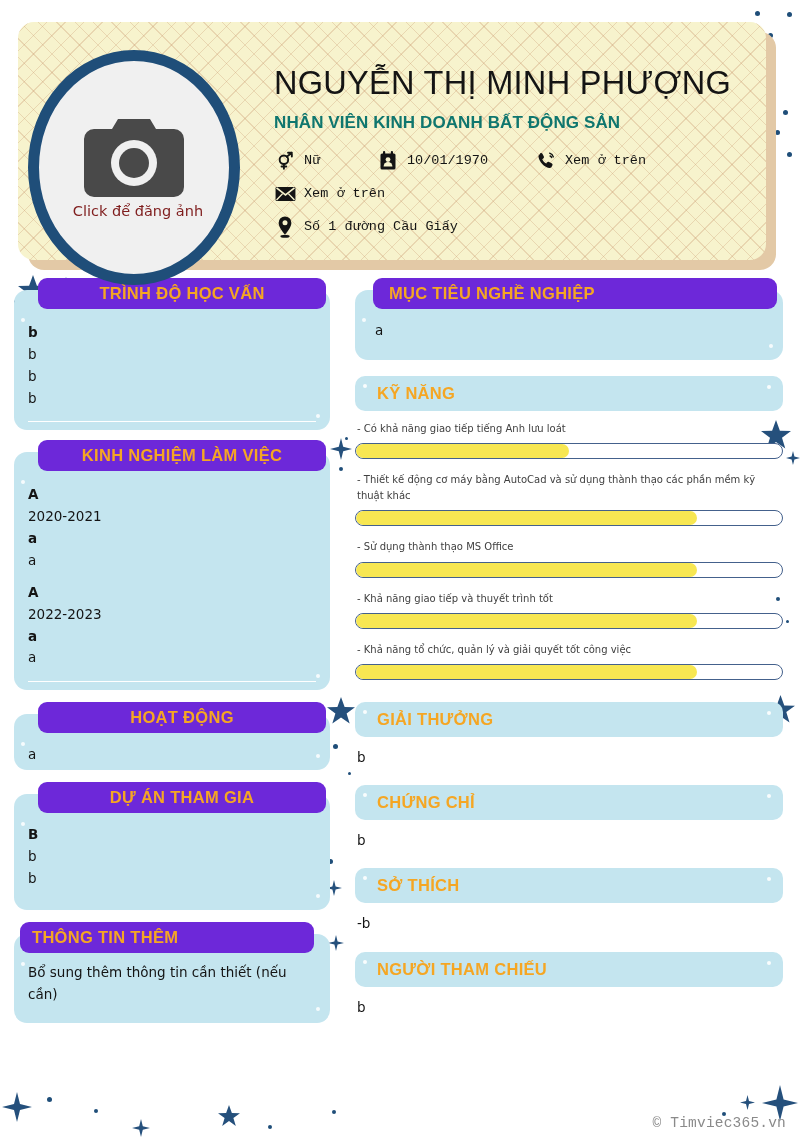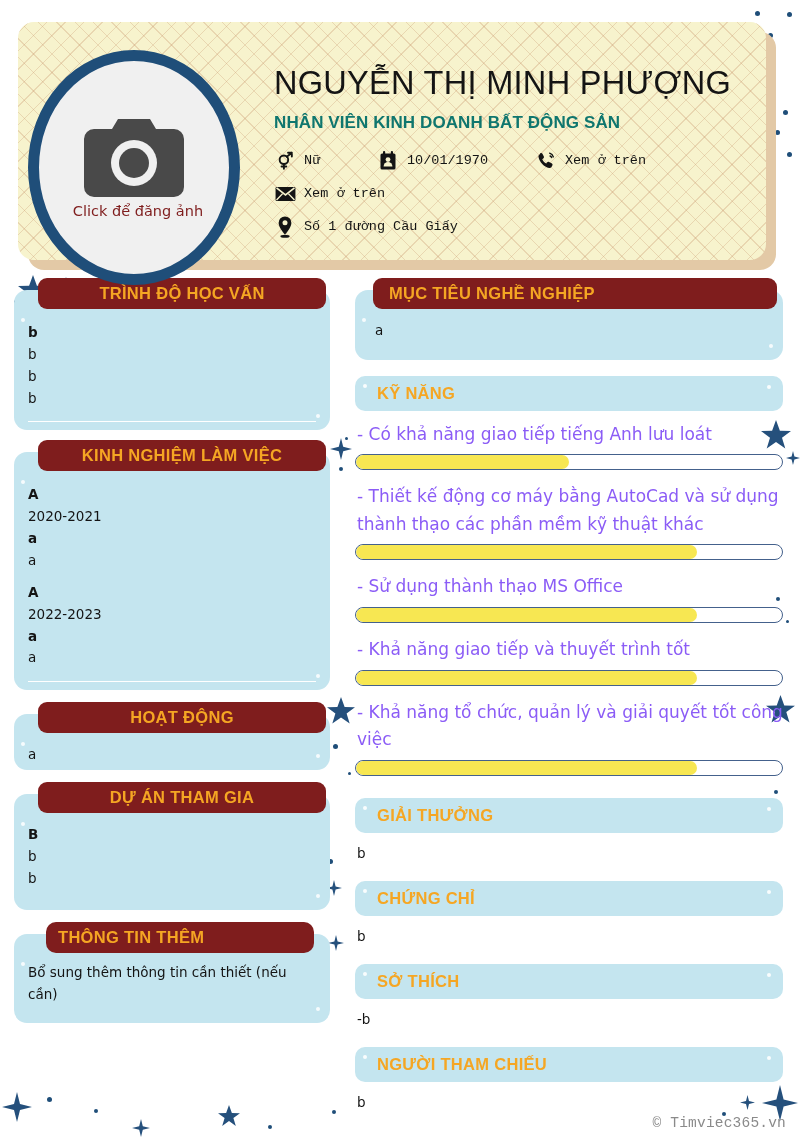--- a/index.html
+++ b/index.html
@@ -131,21 +131,21 @@
     border-radius: 50%;
     background: #ffffff;
     opacity: .85;
   }
   .card::before { left: 7px;  top: 28px; }
   .card::after  { right: 10px; bottom: 12px; }
 
   .band {
     position: absolute;
     left: 24px; right: 4px; top: -12px;
-    background: #7f1d1d;
+    background: #6d28d9;
     border-radius: 9px;
     padding: 6px 12px;
     text-align: center;
   }
   .band.left-align { text-align: left; }
   .band-title {
     font-size: 16.5px;
     font-weight: bold;
     color: #f5a623;
     letter-spacing: .3px;
@@ -187,22 +187,22 @@
     color: #141414;
     font-family: "DejaVu Sans", sans-serif;
     padding-left: 2px;
     margin-bottom: 18px;
     line-height: 1.5;
   }
 
   
   .skill-block { margin-bottom: 13px; }
   .skill-text {
-    font-size: 17px;
-    color: #8b5cf6;
+    font-size: 10px;
+    color: #404040;
     font-family: "DejaVu Sans", sans-serif;
     line-height: 1.62;
     margin-bottom: 6px;
     padding-left: 2px;
   }
   .skill-track {
     position: relative;
     height: 16px;
     border: 1.2px solid #44618c;
     border-radius: 9px;
@@ -393,21 +393,21 @@
   <div class="card" style="margin-top:24px;padding-top:30px;padding-bottom:20px;">
     <div class="band">
       <span class="band-title">DỰ ÁN THAM GIA</span>
     </div>
     <div class="entry bold">B</div>
     <div class="entry">b</div>
     <div class="entry">b</div>
   </div>
 
   <div class="card" style="margin-top:24px;padding-top:28px;padding-bottom:18px;">
-    <div class="band left-align" style="left:32px;right:16px;border-radius:10px;">
+    <div class="band left-align" style="left:6px;right:16px;">
       <span class="band-title">THÔNG TIN THÊM</span>
     </div>
     <div class="entry">Bổ sung thêm thông tin cần thiết (nếu cần)</div>
   </div>
 
 </div>
 
 <div class="col-right">
 
   <div class="card" style="padding-top:30px;padding-bottom:18px;padding-left:20px;">

